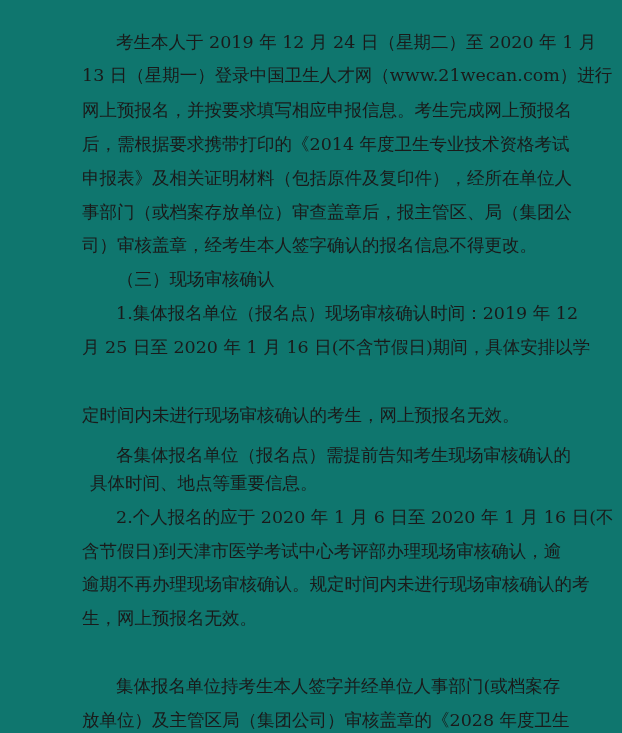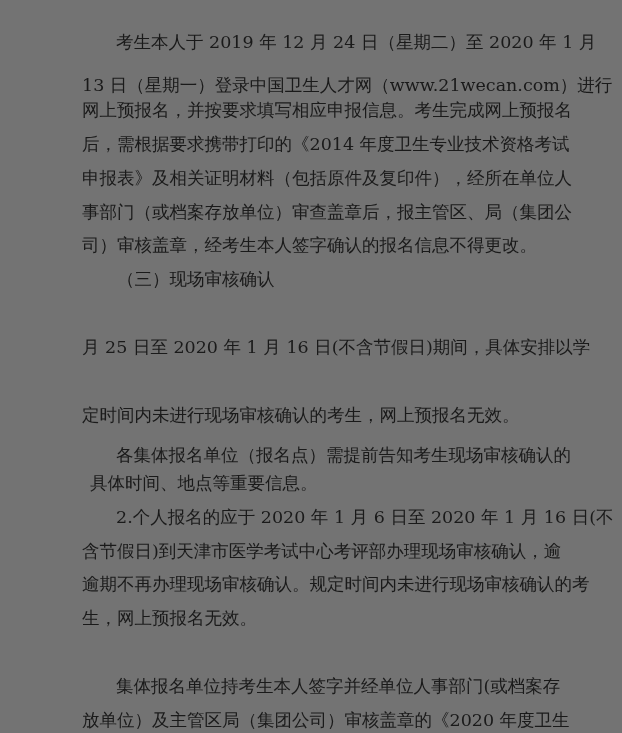--- a/index.html
+++ b/index.html
@@ -1,17 +1,17 @@
 <!DOCTYPE html>
 <html><head>
   <meta charset="utf-8">
   <style>
     html, body { margin: 0; padding: 0; background: #ffffff; }
     body { width: 622px; height: 733px; overflow: hidden; position: relative; }
-    .page { position: absolute; left: 0; top: 0; width: 622px; height: 733px; background: #737373; }
+    .page { position: absolute; left: 0; top: 0; width: 622px; height: 733px; background: #0f766e; }
     .line {
       position: absolute;
       left: 82px;
       width: 474px;
       font-family: "DejaVu Serif", "Liberation Serif", serif;
       font-size: 17.5px;
       color: #1a1a1a;
       white-space: nowrap;
       text-align: justify;
       text-align-last: justify;
@@ -20,35 +20,36 @@
     }
     .line.indent { left: 116px; width: 440px; }
     .line.last { text-align-last: left; }
     .line.heading { left: 117px; width: auto; text-align-last: left; }
   </style>
 </head>
 <body>
 
 <div class="page">
   <div class="line indent" style="top:30px">考生本人于 2019 年 12 月 24 日（星期二）至 2020 年 1 月</div>
-  <div class="line" style="top: 73px;">13 日（星期一）登录中国卫生人才网（www.21wecan.com）进行</div>
+  <div class="line" style="top: 63px;">13 日（星期一）登录中国卫生人才网（www.21wecan.com）进行</div>
   <div class="line" style="top: 97.8px;">网上预报名，并按要求填写相应申报信息。考生完成网上预报名</div>
   <div class="line" style="top: 131.7px;">后，需根据要求携带打印的《2014 年度卫生专业技术资格考试</div>
   <div class="line" style="top: 165.6px;">申报表》及相关证明材料（包括原件及复印件），经所在单位人</div>
   <div class="line" style="top: 199.5px;">事部门（或档案存放单位）审查盖章后，报主管区、局（集团公</div>
   <div class="line last" style="top: 233.4px;">司）审核盖章，经考生本人签字确认的报名信息不得更改。</div>
 
   <div class="line heading" style="top: 267.3px;">（三）现场审核确认</div>
+  <div class="line indent" style="top: 301.2px;">1.集体报名单位（报名点）现场审核确认时间：2019 年 12</div>
   <div class="line" style="top: 335.1px;">月 25 日至 2020 年 1 月 16 日(不含节假日)期间，具体安排以学</div>
   <div class="line last" style="top: 402.9px;">定时间内未进行现场审核确认的考生，网上预报名无效。</div>
 
   <div class="line indent" style="top: 436.8px; margin-top: 6px;">各集体报名单位（报名点）需提前告知考生现场审核确认的</div>
   <div class="line last" style="top: 470.7px; margin-left: 8px;">具体时间、地点等重要信息。</div>
 
   <div class="line indent" style="top: 504.6px;">2.个人报名的应于 2020 年 1 月 6 日至 2020 年 1 月 16 日(不</div>
   <div class="line" style="top: 538.5px;">含节假日)到天津市医学考试中心考评部办理现场审核确认，逾</div>
   <div class="line" style="top: 572.4px;">逾期不再办理现场审核确认。规定时间内未进行现场审核确认的考</div>
   <div class="line last" style="top: 606.3px;">生，网上预报名无效。</div>
 
   <div class="line indent" style="top: 674.1px;">集体报名单位持考生本人签字并经单位人事部门(或档案存</div>
-  <div class="line" style="top: 708px;">放单位）及主管区局（集团公司）审核盖章的《2020 年度卫生</div>
+  <div class="line" style="top: 708px;">放单位）及主管区局（集团公司）审核盖章的《2028 年度卫生</div>
 
 </div>
 
 </body></html>

